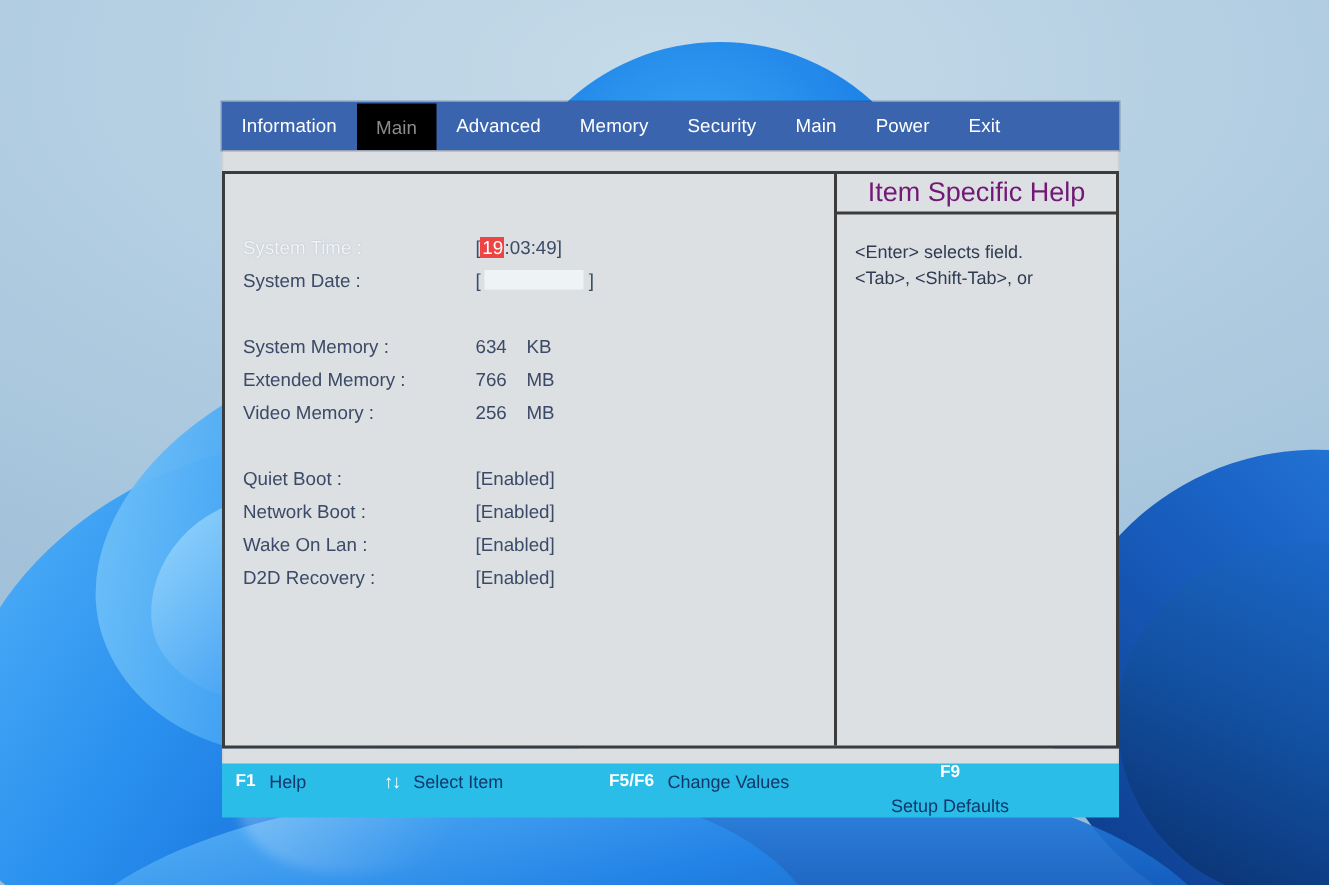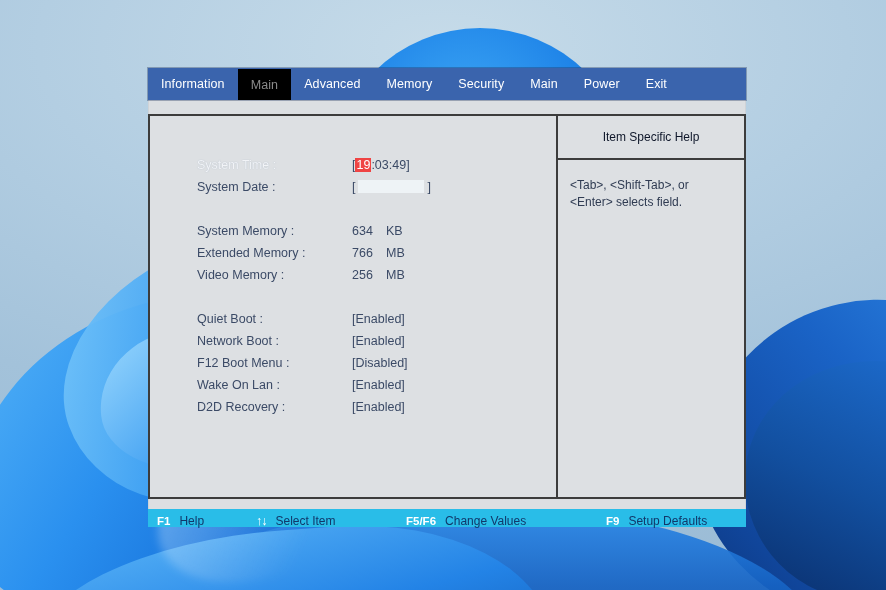--- a/index.html
+++ b/index.html
@@ -174,40 +174,39 @@
   #panel-divider {
     width: 2px;
     background: #3c3c3c;
   }
   #panel-right {
     flex: 1;
     display: flex;
     flex-direction: column;
   }
   #help-title {
-    height: 44px;
+    height: 27px;
     display: flex;
     align-items: center;
     justify-content: center;
-    font-size: 12px;
-    color: #0f172a;
+    font-size: 18px;
+    color: #701a75;
     border-bottom: 2px solid #3c3c3c;
     box-sizing: border-box;
   }
   #help-body {
     padding: 17px 0 0 12px;
     font-size: 12px;
     color: #2f3b52;
     line-height: 17px;
   }
 
   
   .rows {
     padding-top: 38px;
-    padding-left: 35px;
   }
   .row {
     display: flex;
     align-items: center;
     height: 22px;
     padding-left: 12px;
     box-sizing: border-box;
   }
   .row.spacer {
     height: 22px;
@@ -259,21 +258,21 @@
     border-left: 1px solid #cfd3d7;
     border-right: 1px solid #cfd3d7;
   }
 
   
   #footer-bar {
     position: absolute;
     left: 148px;
     top: 509px;
     width: 598px;
-    height: 18px;
+    height: 36px;
     background: #29bde8;
     z-index: 6;
     font-size: 12px;
     color: #123a6b;
   }
   .fkey {
     position: absolute;
     top: 0;
     height: 23px;
     display: flex;
@@ -289,21 +288,21 @@
   .fkey .k.arrows {
     letter-spacing: -1px;
     font-size: 12.5px;
   }
   .fkey .d {
     color: #11386a;
   }
   #fkey-help      { left: 9px; }
   #fkey-select    { left: 108px; }
   #fkey-change    { left: 258px; }
-  #fkey-defaults  { left: 458px; }
+  #fkey-defaults  { left: 446px; flex-direction: column; }
 </style>
 </head>
 <body>
 
 <div id="wallpaper">
   <div class="bloom bloom-dome"></div>
   <div class="bloom bloom-left-a"></div>
   <div class="bloom bloom-left-b"></div>
   <div class="bloom bloom-left-c"></div>
   <div class="bloom bloom-right-a"></div>
@@ -365,45 +364,41 @@
         <div class="row">
           <span class="label">Quiet Boot :</span>
           <span class="value">[Enabled]</span>
         </div>
 
         <div class="row">
           <span class="label">Network Boot :</span>
           <span class="value">[Enabled]</span>
         </div>
 
-        <div class="row">
-          <span class="label">F12 Boot Menu :</span>
-          <span class="value">[Disabled]</span>
-        </div>
 
         <div class="row">
           <span class="label">Wake On Lan :</span>
           <span class="value">[Enabled]</span>
         </div>
 
         <div class="row">
           <span class="label">D2D Recovery :</span>
           <span class="value">[Enabled]</span>
         </div>
 
       </div>
     </div>
 
     <div id="panel-divider"></div>
 
     <div id="panel-right">
       <div id="help-title">Item Specific Help</div>
       <div id="help-body">
+        <div>&lt;Enter&gt; selects field.</div>
         <div>&lt;Tab&gt;, &lt;Shift-Tab&gt;, or</div>
-        <div>&lt;Enter&gt; selects field.</div>
       </div>
     </div>
 
   </div>
 
   <div id="bottom-strip"></div>
 </div>
 
 <div id="footer-bar">
   <div class="fkey" id="fkey-help">

